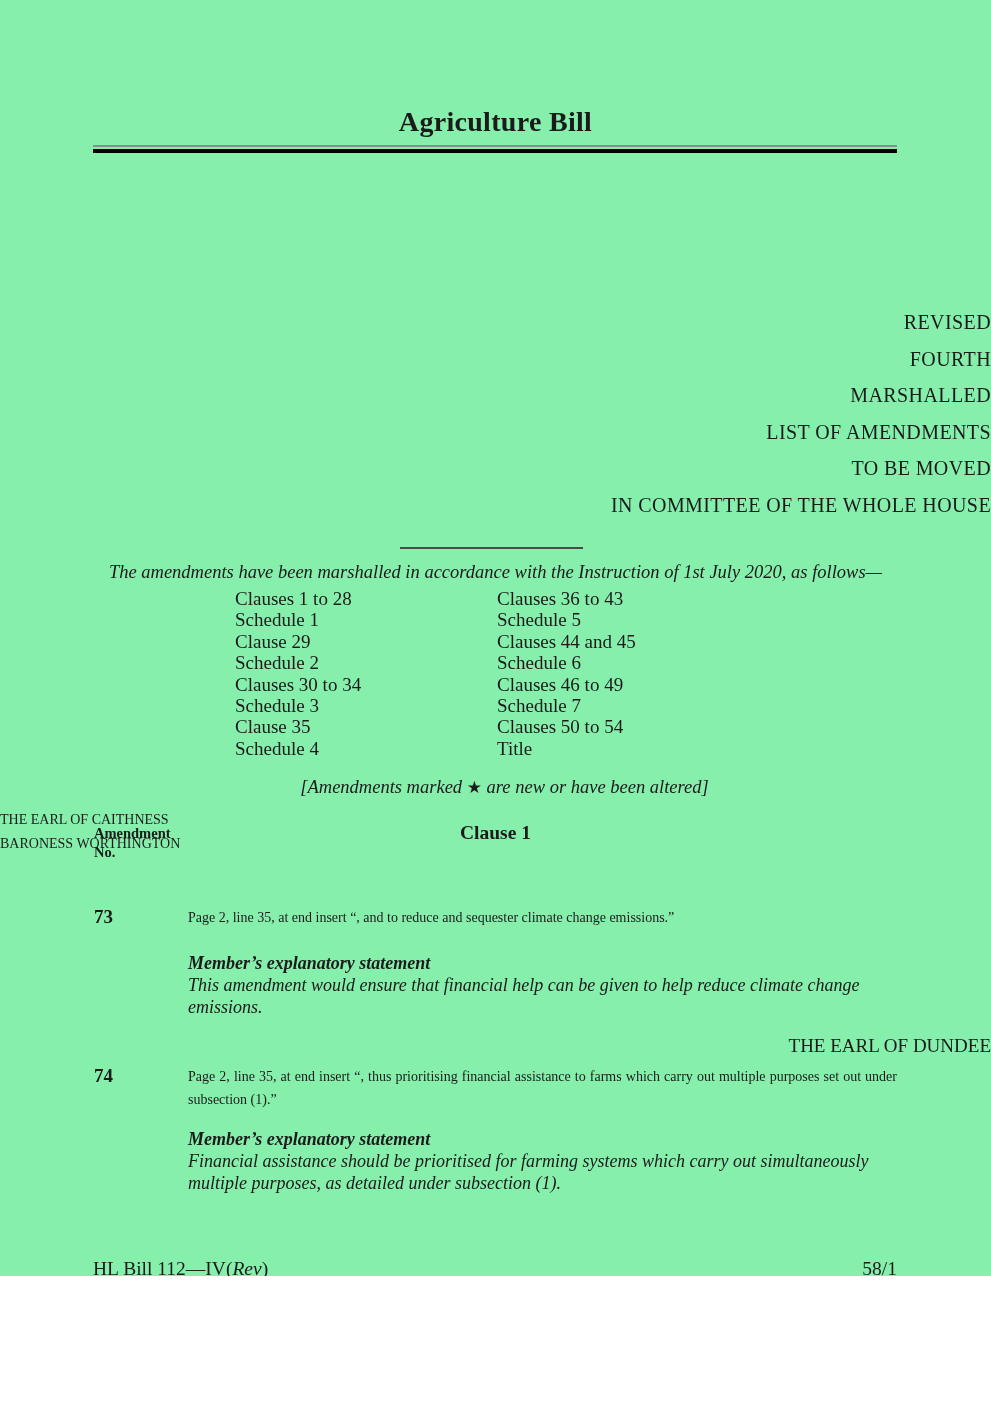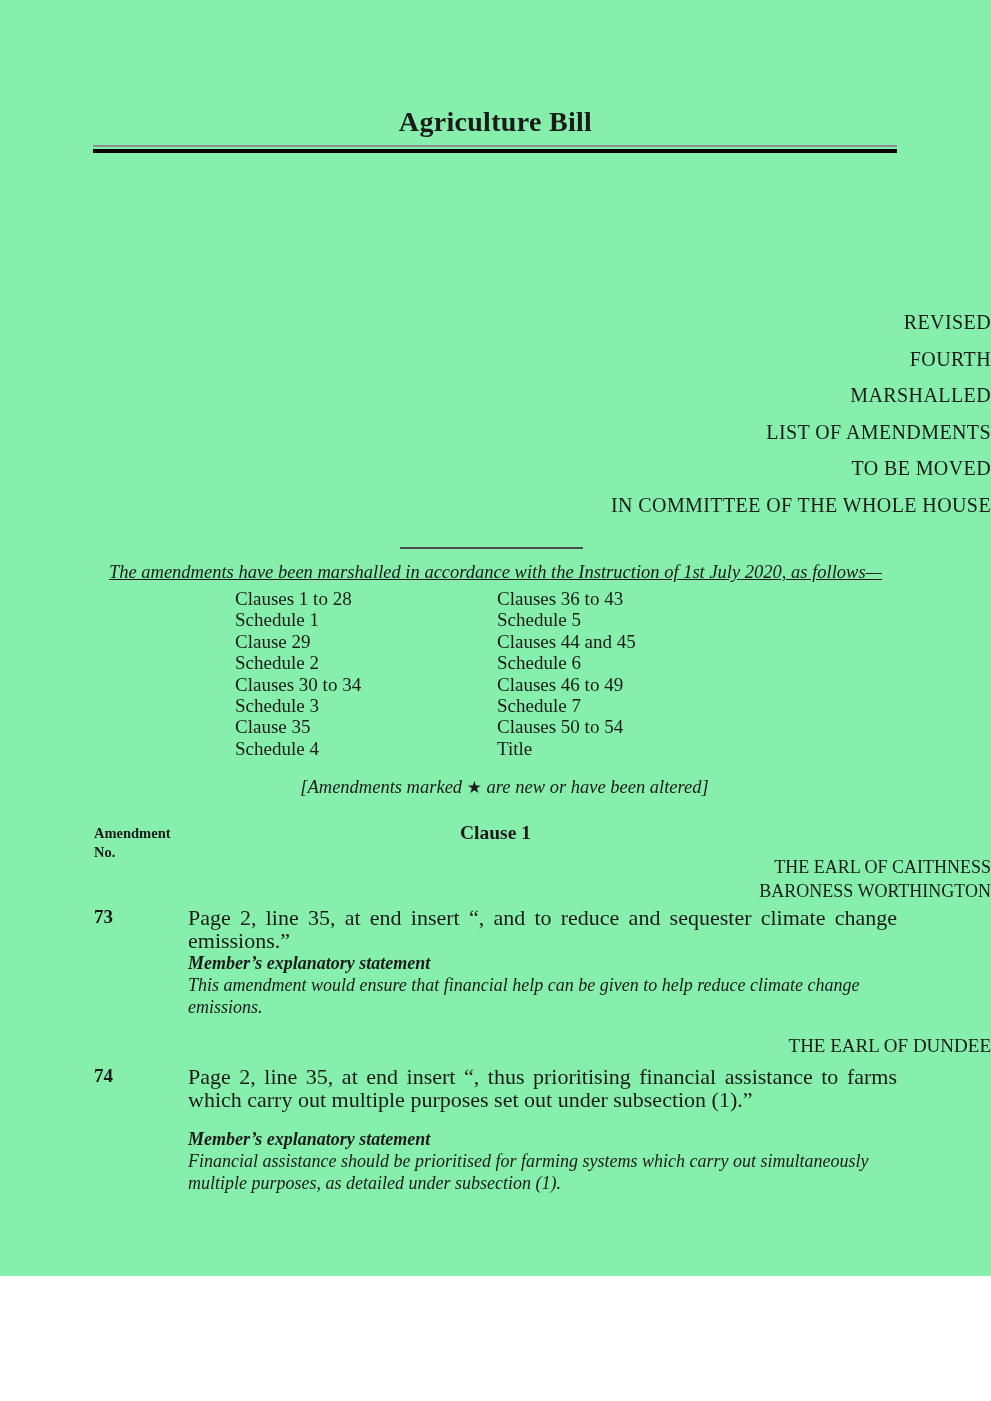--- a/index.html
+++ b/index.html
@@ -30,21 +30,21 @@
   .headings { position: absolute; top: 304px; left: 0; width: 100%; text-align: right; }
   .heading-line { font-size: 20px; line-height: 36.5px; letter-spacing: 0.4px; }
 
   .short-rule {
     position: absolute; top: 547px; left: 400px;
     width: 183px; height: 2px; background: #4a4a4a;
   }
 
   .marshal-note {
     position: absolute; top: 562px; left: 0; width: 100%;
-    text-align: center; font-style: italic; font-size: 18.5px; text-decoration: underline;
+    text-align: center; font-style: italic; font-size: 18.5px;
   }
 
   .columns { position: absolute; top: 588px; left: 0; width: 100%; }
   .col { position: absolute; top: 0; font-size: 19px; line-height: 21.4px; font-family: Liberation Serif, serif; }
   .col-left  { left: 235px; }
   .col-right { left: 497px; }
 
   .star-note {
     position: absolute; top: 777px; left: 9px; width: 100%;
     text-align: center; font-style: italic; font-size: 18.5px;
@@ -55,32 +55,32 @@
     position: absolute; top: 824px; left: 94px;
     font-weight: bold; font-size: 14.5px; line-height: 19px;
   }
 
   .clause-heading {
     position: absolute; top: 822px; left: 0; width: 100%;
     text-align: center; font-weight: bold; font-size: 19.5px;
   }
 
   .sponsors-1 {
-    position: absolute; top: 856px; left: 0; width: 100%;
-    text-align: right; font-size: 18px; line-height: 23.5px;
+    position: absolute; top: 808px; left: 0; width: 100%;
+    text-align: left; font-size: 14px; line-height: 23.5px;
   }
   .sponsor-2 {
     position: absolute; top: 1035px; left: 0; width: 100%;
     text-align: right; font-size: 19px;
   }
 
   .amd-number { position: absolute; left: 94px; font-weight: bold; font-size: 19px; }
   .amd-text {
     position: absolute; left: 188px; width: 709px;
-    font-size: 22px; line-height: 23px; text-align: justify;
+    font-size: 14px; line-height: 23px; text-align: justify;
   }
   .num-73, .text-73 { top: 906px; }
   .num-74, .text-74 { top: 1065px; }
 
   .explanatory { position: absolute; left: 188px; width: 712px; }
   .expl-73 { top: 952px; }
   .expl-74 { top: 1128px; }
   .expl-label { font-weight: bold; font-style: italic; font-size: 18px; line-height: 22px; }
   .expl-text  { font-style: italic; font-size: 18px; line-height: 22px; }
 
@@ -165,14 +165,18 @@
   <div class="sponsor-2">THE EARL OF DUNDEE</div>
 
   <div class="amd-number num-74">74</div>
   <div class="amd-text text-74">Page 2, line 35, at end insert “, thus prioritising financial assistance to farms which carry out multiple purposes set out under subsection (1).”</div>
 
   <div class="explanatory expl-74">
     <div class="expl-label">Member’s explanatory statement</div>
     <div class="expl-text">Financial assistance should be prioritised for farming systems which carry out simultaneously multiple purposes, as detailed under subsection (1).</div>
   </div>
 
+  <div class="footer">
+    <div><span>HL Bill 112—IV(</span><span class="italic">Rev</span><span>)</span></div>
+    <div>58/1</div>
+  </div>
 
 </div>
 
 </body></html>

